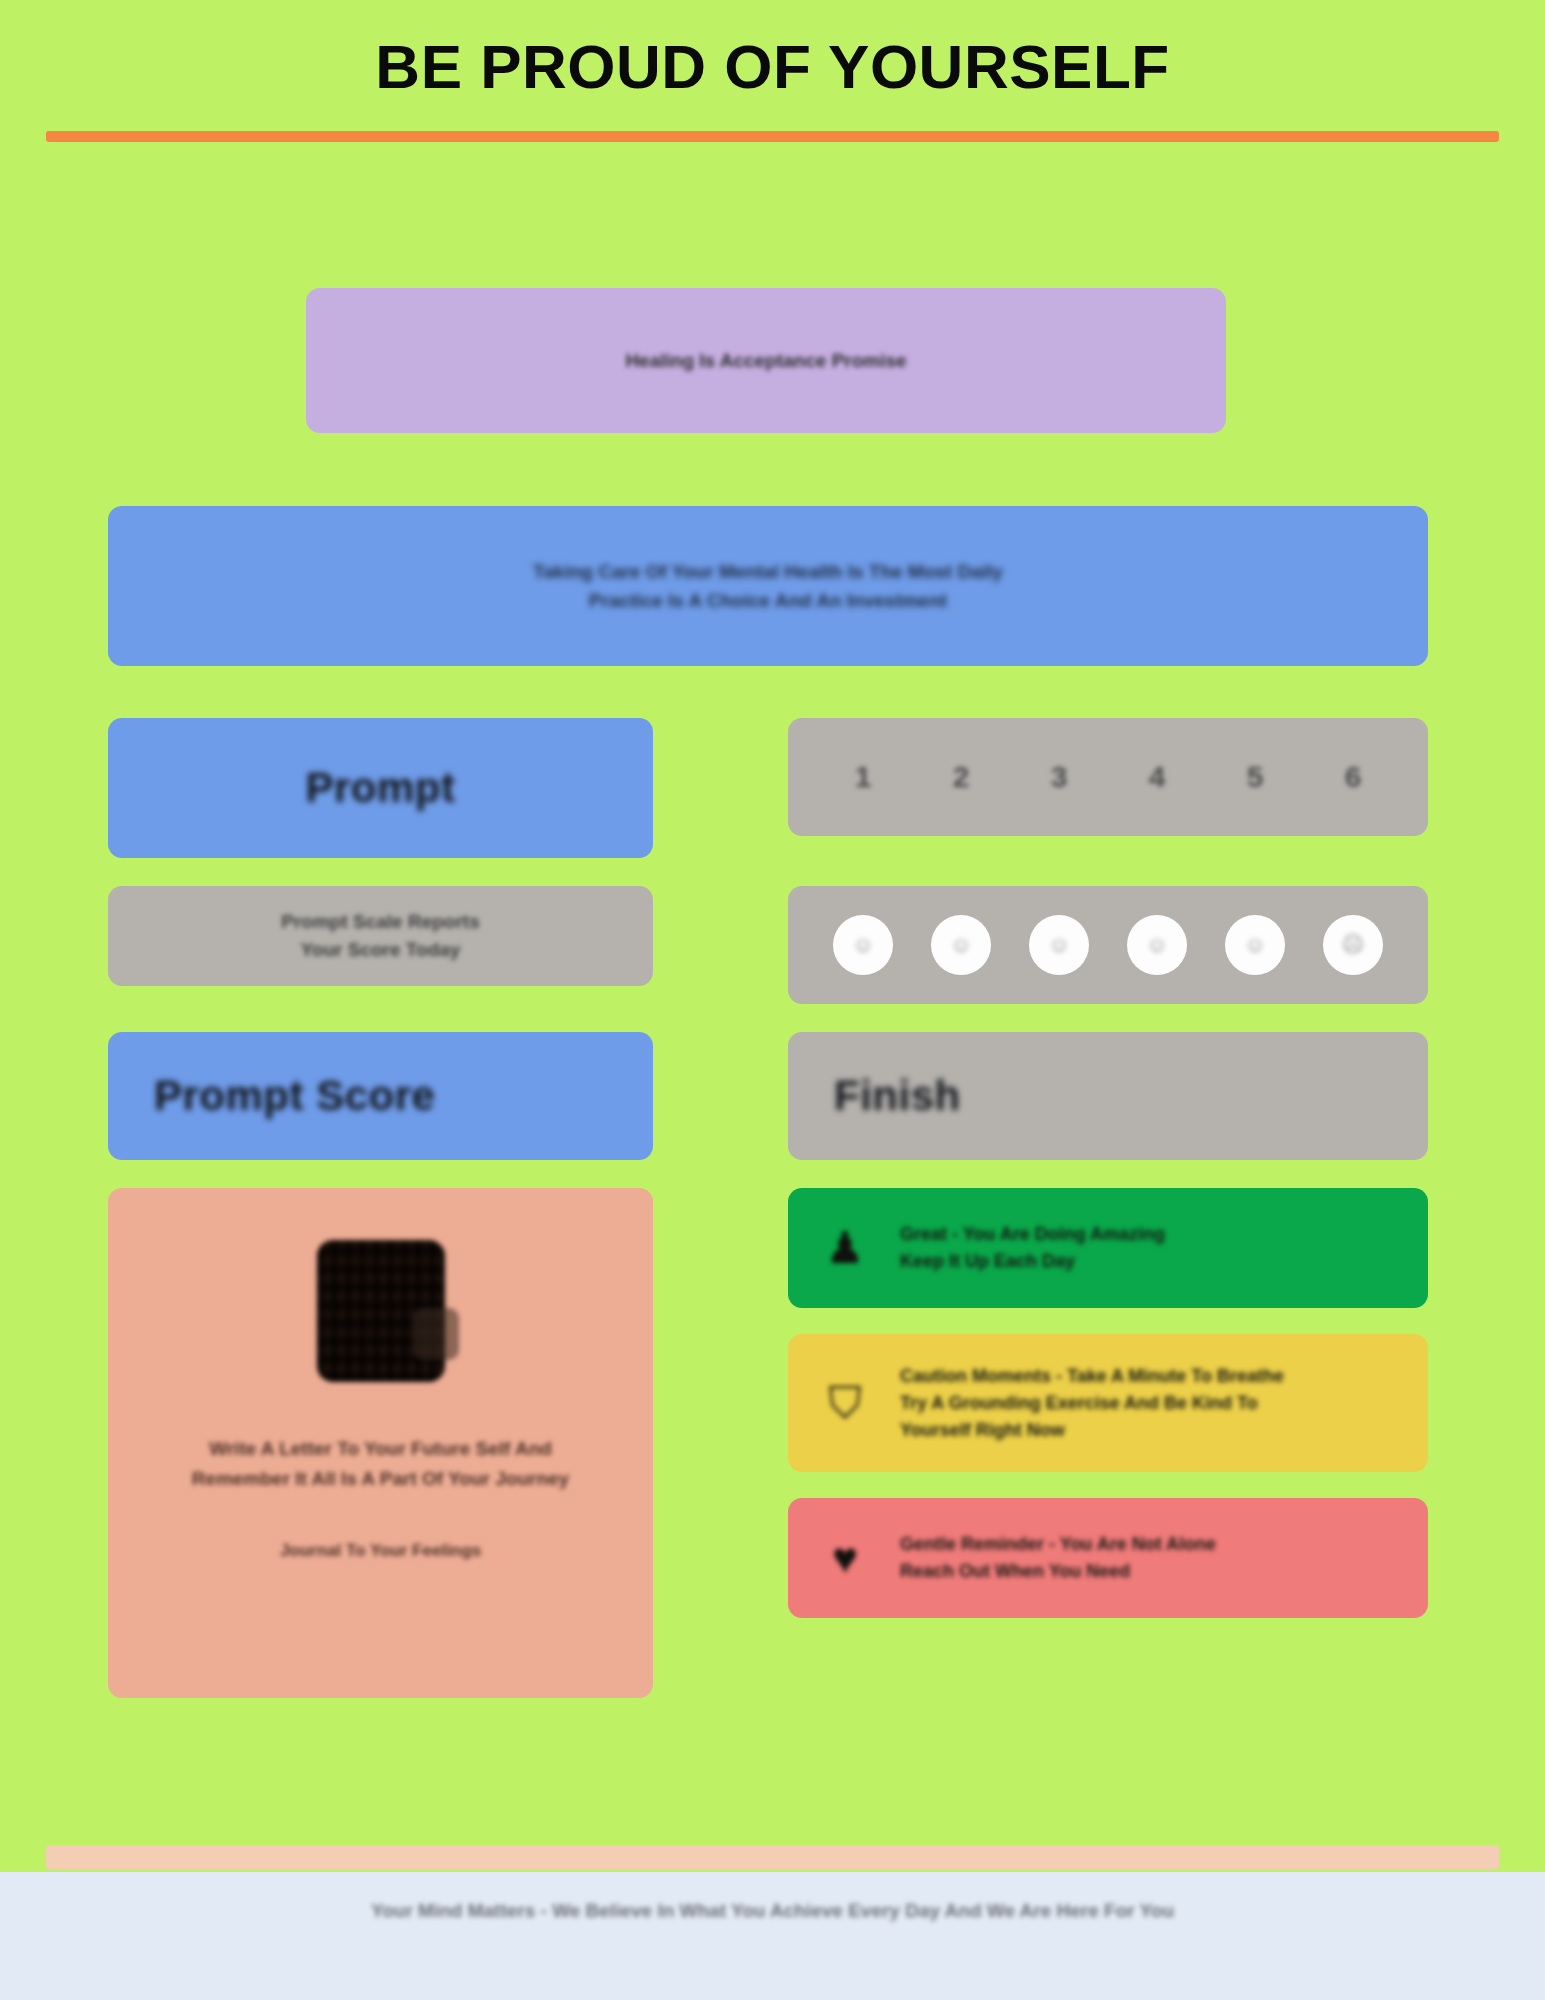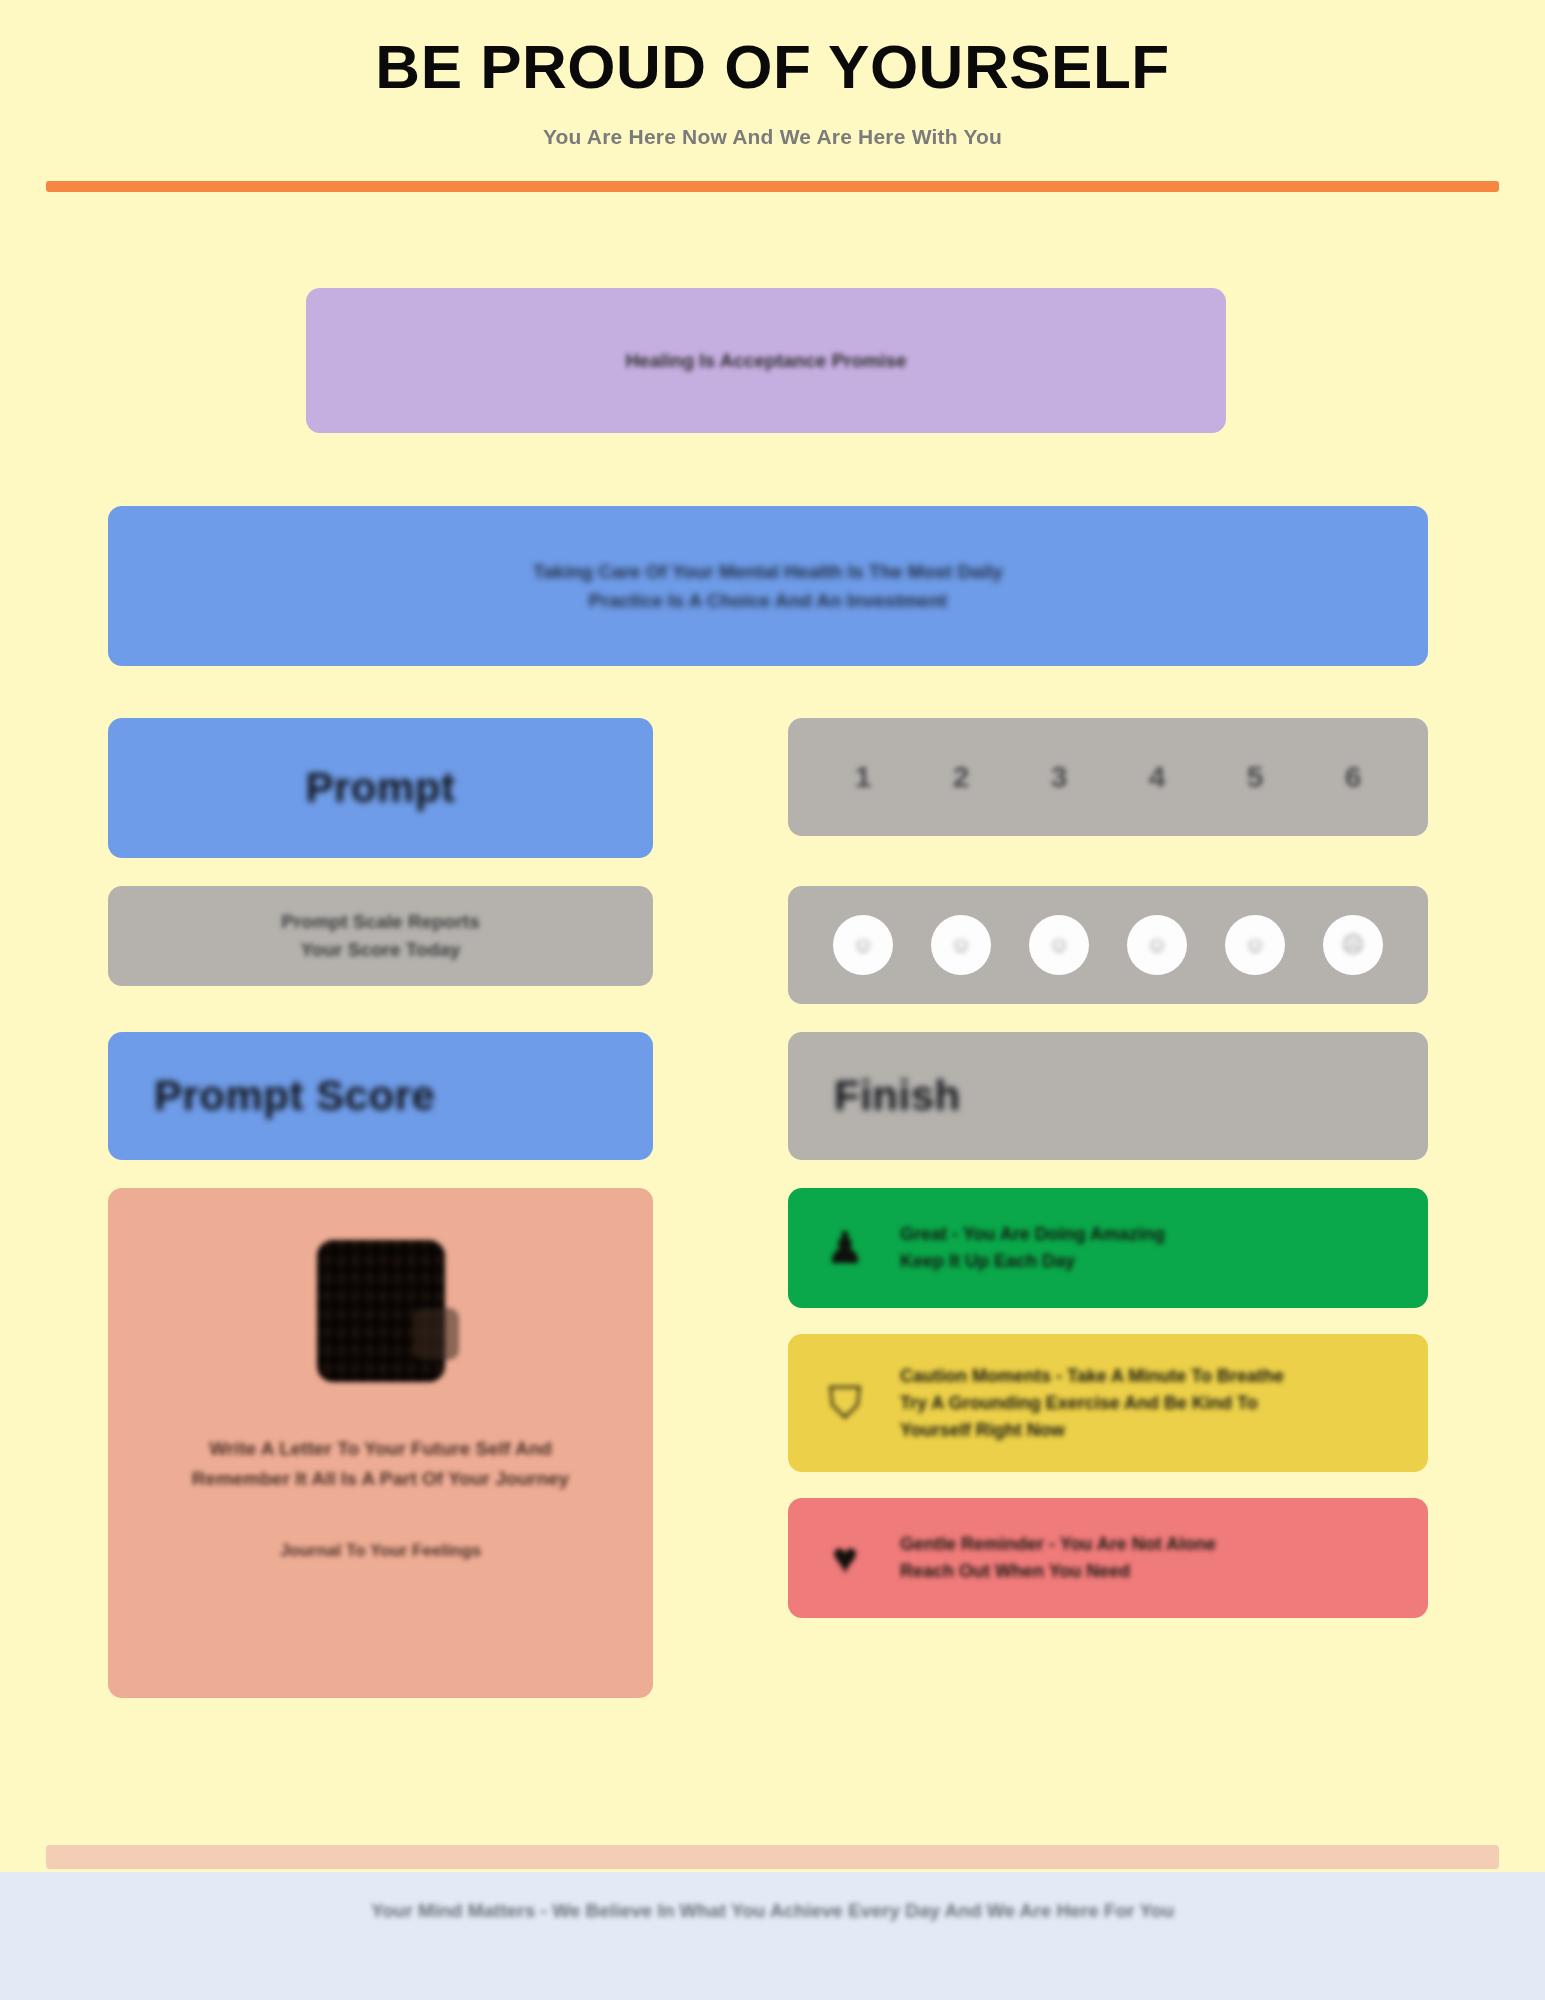--- a/index.html
+++ b/index.html
@@ -9,21 +9,21 @@
     height: 2000px;
     background: #e2eaf5;
     font-family: "Liberation Sans", sans-serif;
     overflow: hidden;
   }
 
   .page {
     position: relative;
     width: 1545px;
     height: 1872px;
-    background: #fef9c3;
+    background: #bef264;
   }
 
   
   .header { padding-top: 34px; text-align: center; }
 
   .title {
     font-size: 62px;
     font-weight: 700;
     letter-spacing: 0.5px;
     color: #0a0a0a;
@@ -249,21 +249,20 @@
     color: #6b6f76;
   }
 </style>
 </head>
 <body>
 
 <div class="page">
 
   <div class="header">
     <div class="title">BE PROUD OF YOURSELF</div>
-    <div class="subtitle">You Are Here Now And We Are Here With You</div>
     <div class="rule"></div>
   </div>
 
   <div class="purple-card">
     <div class="ptxt blur-s">Healing Is Acceptance Promise</div>
   </div>
 
   <div class="blue-banner">
     <div class="btxt blur">
       <div>Taking Care Of Your Mental Health Is The Most Daily</div>

